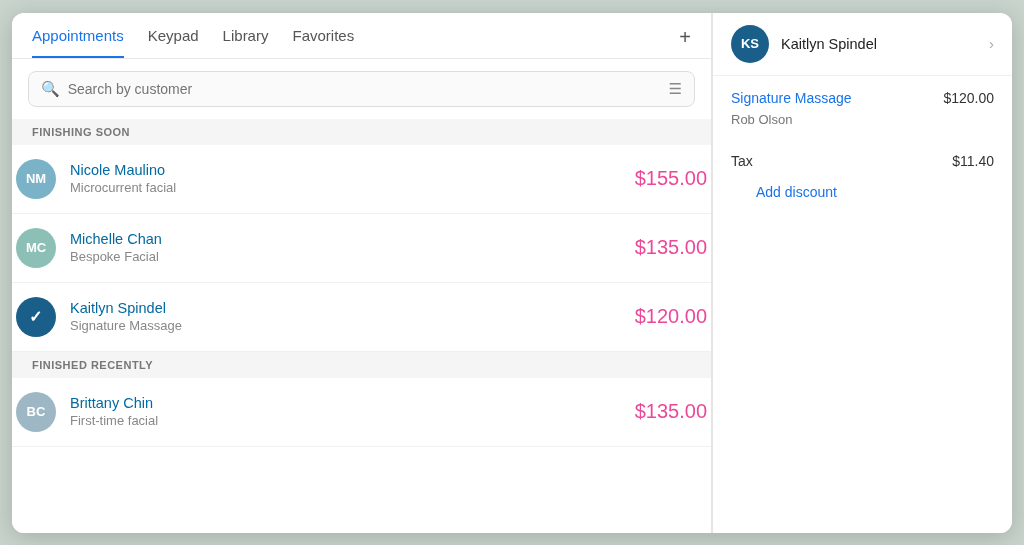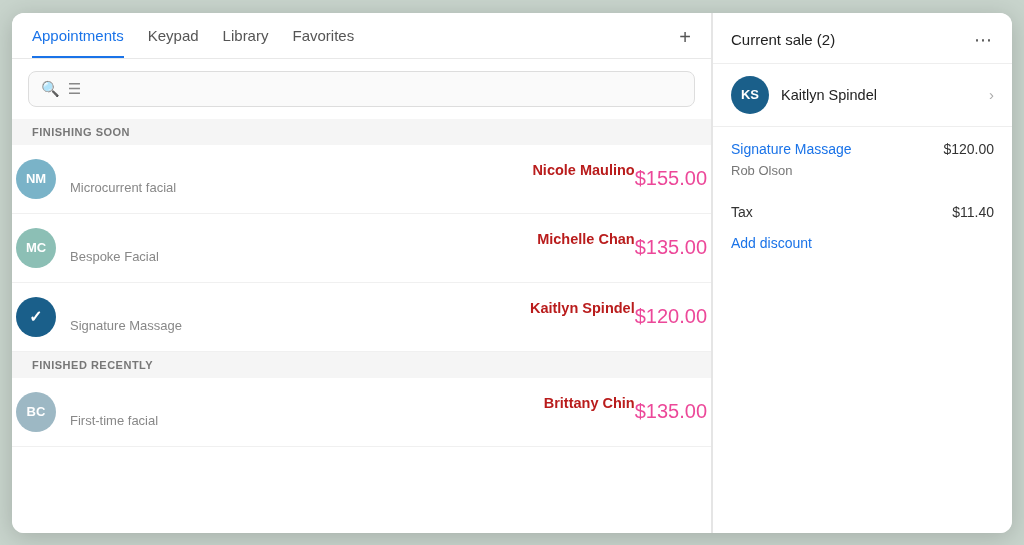--- a/index.html
+++ b/index.html
@@ -121,23 +121,22 @@
     }
     .checkmark {
       font-size: 16px;
       color: #fff;
     }
     .item-info {
       flex: 1;
     }
     .item-name {
       font-size: 14.5px;
-      font-weight: 700;
-      color: #b91c1c;
-      text-align: right;
+      font-weight: 400;
+      color: #0369a1;
     }
     .item-service {
       font-size: 13px;
       color: #888;
       margin-top: 2px;
     }
     .item-price {
       font-size: 20px;
       color: #ec4899;
       font-weight: 400;
@@ -238,39 +237,41 @@
       color: #333;
     }
     .add-discount-btn {
       font-size: 14px;
       color: #1a73e8;
       cursor: pointer;
       font-weight: 500;
       background: none;
       border: none;
       padding: 0;
+      margin-left: 25px;
     }
   </style>
 </head>
 <body>
 
 <div class="app-container">
 
   <div class="left-panel">
 
     <div class="tabs-bar">
       <div class="tab active">Appointments</div>
       <div class="tab">Keypad</div>
       <div class="tab">Library</div>
       <div class="tab">Favorites</div>
       <div class="tabs-add">+</div>
     </div>
 
     <div class="search-bar">
       <span class="search-icon-wrap">🔍</span>
+      <input class="search-input" type="text" placeholder="Search by customer" style="">
       <span class="filter-icon">☰</span>
     </div>
 
     <div class="section-header">FINISHING SOON</div>
 
     <div class="appointment-item">
       <div class="avatar nm">
         <span>NM</span>
       </div>
       <div class="item-info">
@@ -311,24 +312,20 @@
       <div class="item-info">
         <div class="item-name">Brittany Chin</div>
         <div class="item-service">First-time facial</div>
       </div>
       <div class="item-price">$135.00</div>
     </div>
   </div>
 
   <div class="right-panel">
 
-    <div class="sale-header">
-      <span class="sale-title">Current sale (2)</span>
-      <span class="more-icon">⋯</span>
-    </div>
 
     <div class="customer-row">
       <div class="customer-avatar">
         <span>KS</span>
       </div>
       <span class="customer-name">Kaitlyn Spindel</span>
       <span class="chevron-icon">›</span>
     </div>
 
     <div class="sale-body">

